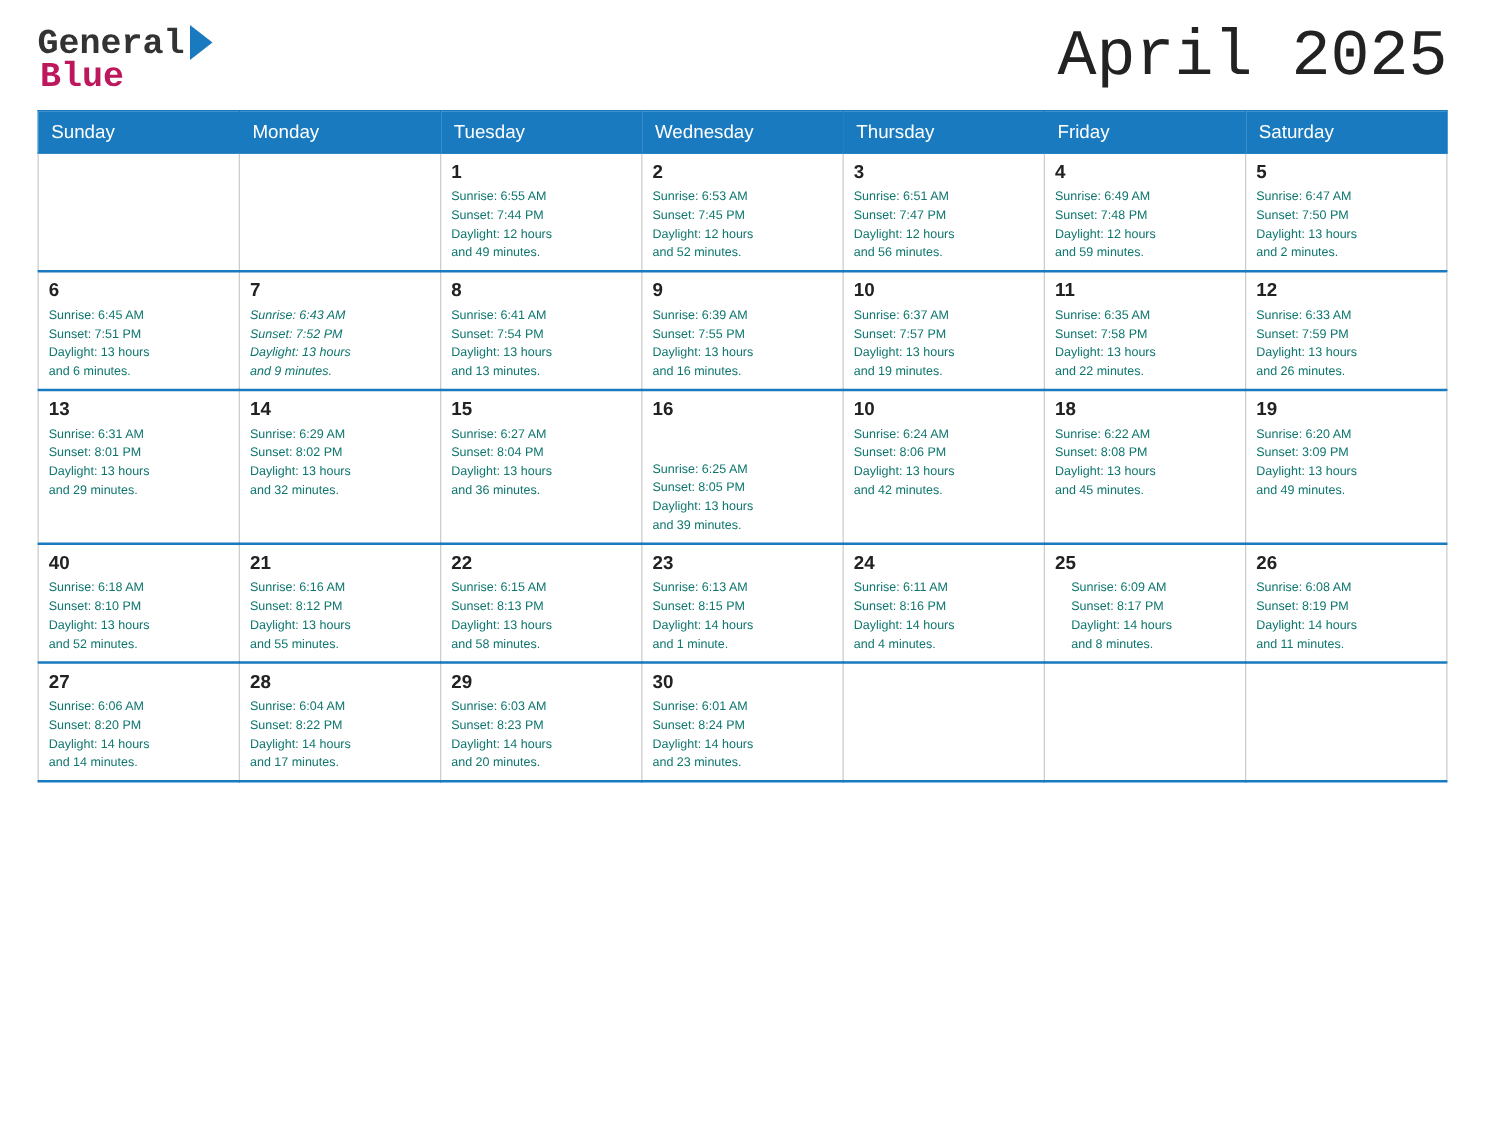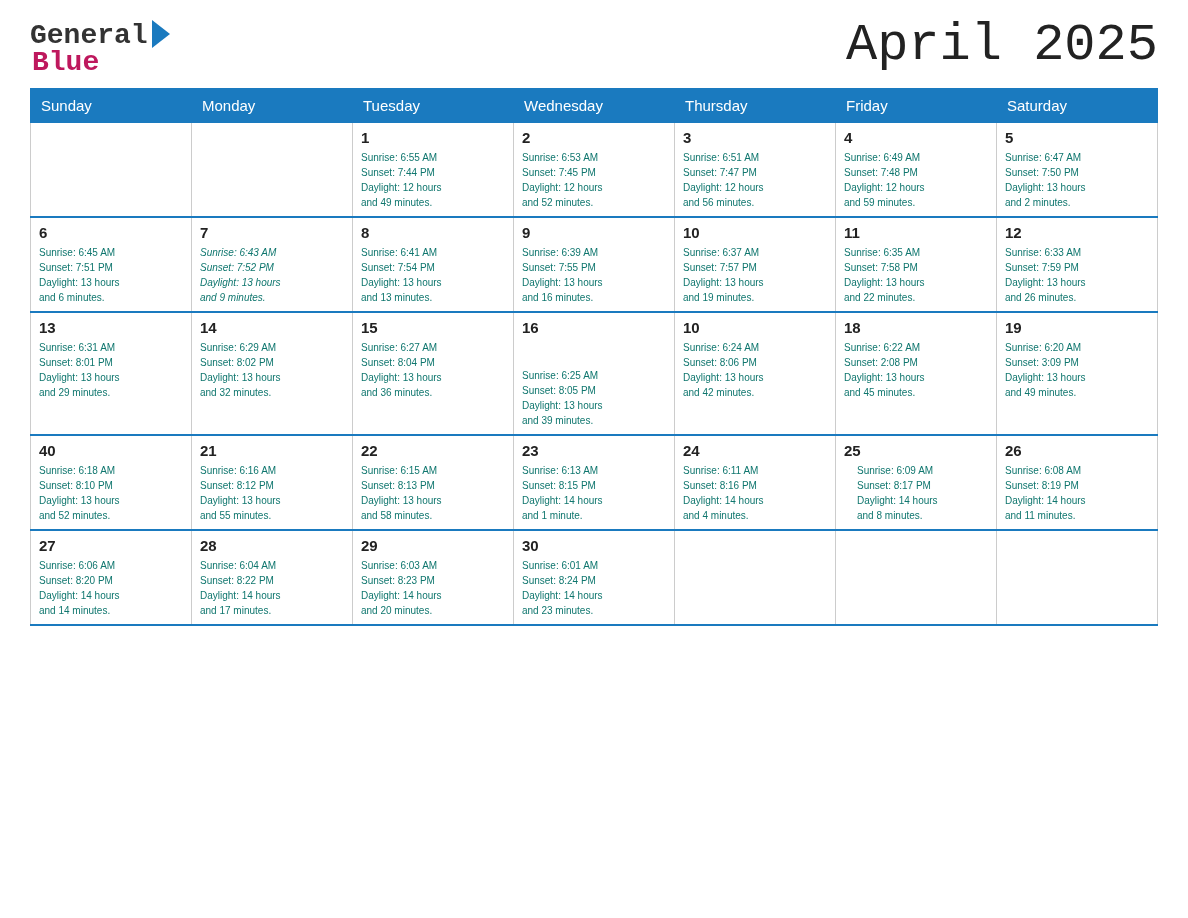--- a/index.html
+++ b/index.html
@@ -250,21 +250,21 @@
         <td>
           <div class="day-number">10</div>
           <div class="day-info" style="white-space: pre-line;">Sunrise: 6:24 AM
 Sunset: 8:06 PM
 Daylight: 13 hours
 and 42 minutes.</div>
         </td>
         <td>
           <div class="day-number">18</div>
           <div class="day-info" style="white-space: pre-line;">Sunrise: 6:22 AM
-Sunset: 2:08 PM
+Sunset: 8:08 PM
 Daylight: 13 hours
 and 45 minutes.</div>
         </td>
         <td>
           <div class="day-number">19</div>
           <div class="day-info" style="white-space: pre-line;">Sunrise: 6:20 AM
 Sunset: 3:09 PM
 Daylight: 13 hours
 and 49 minutes.</div>
         </td>

